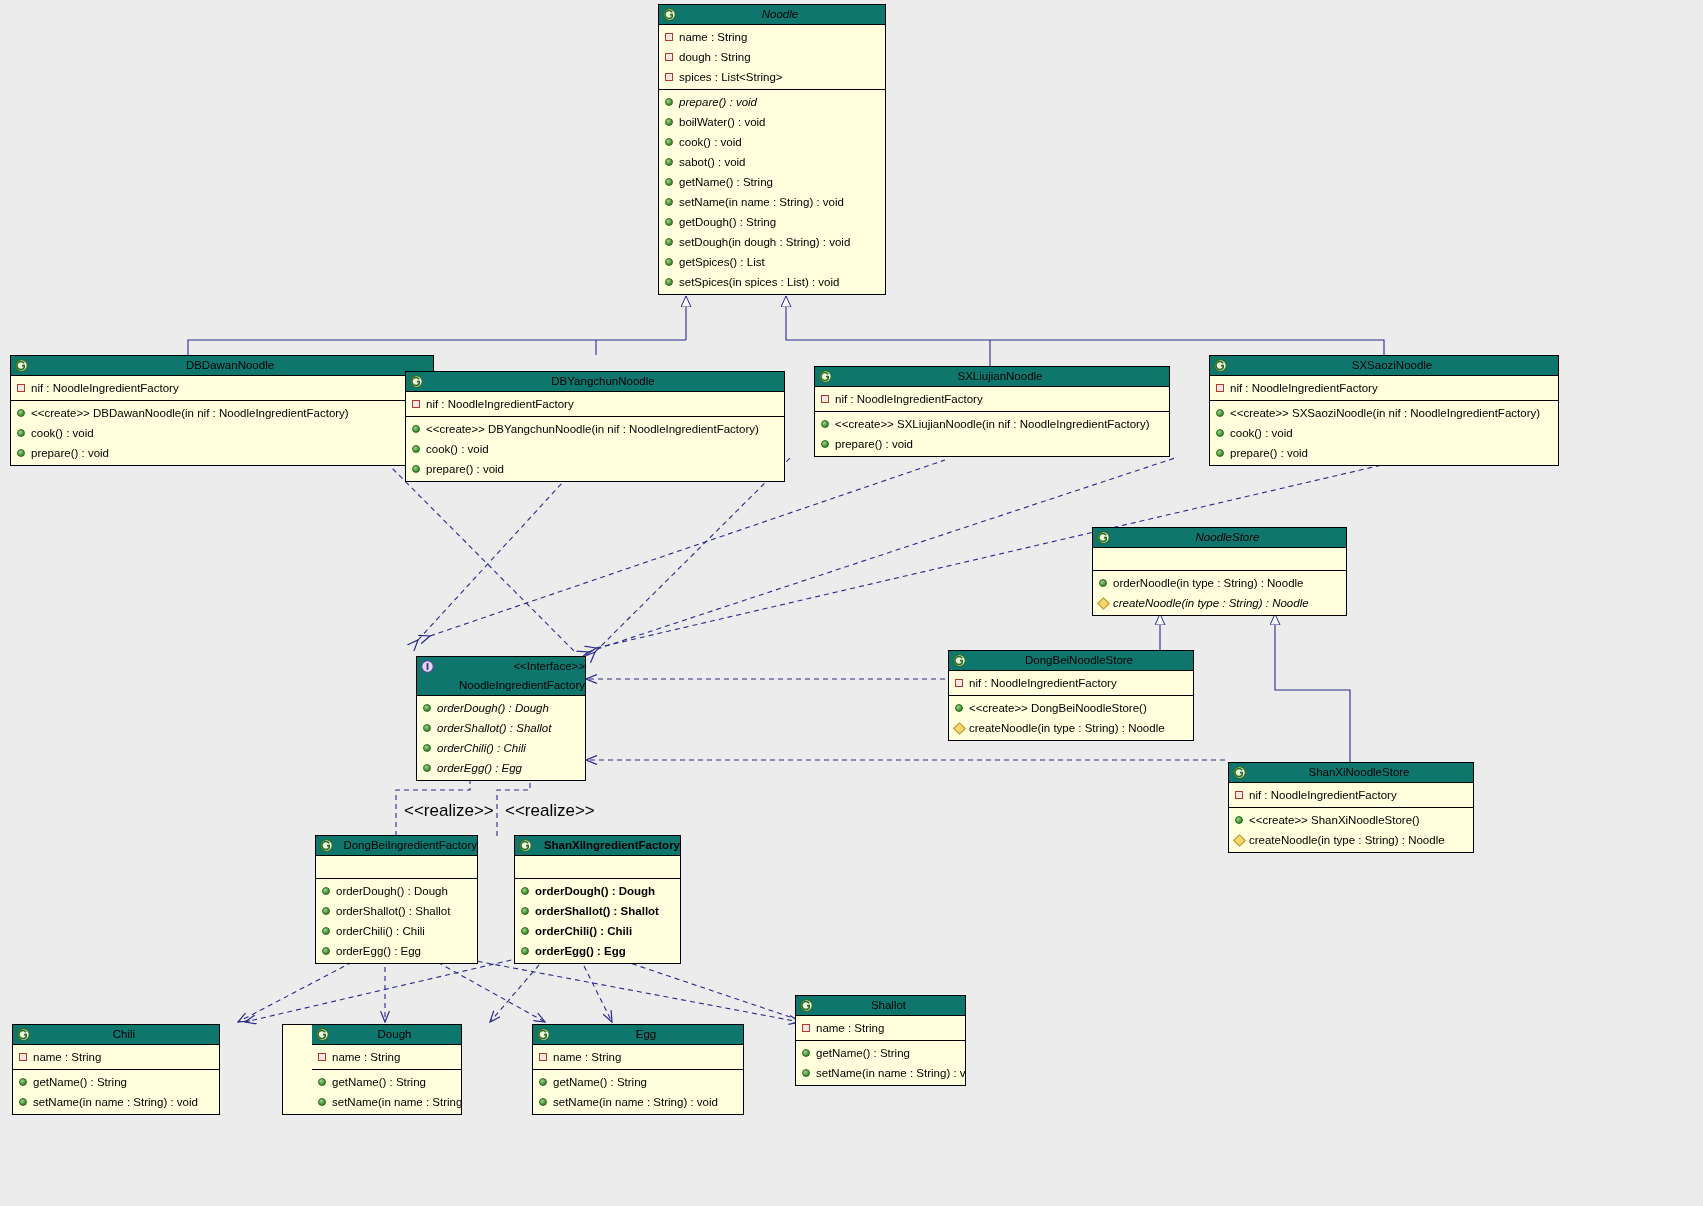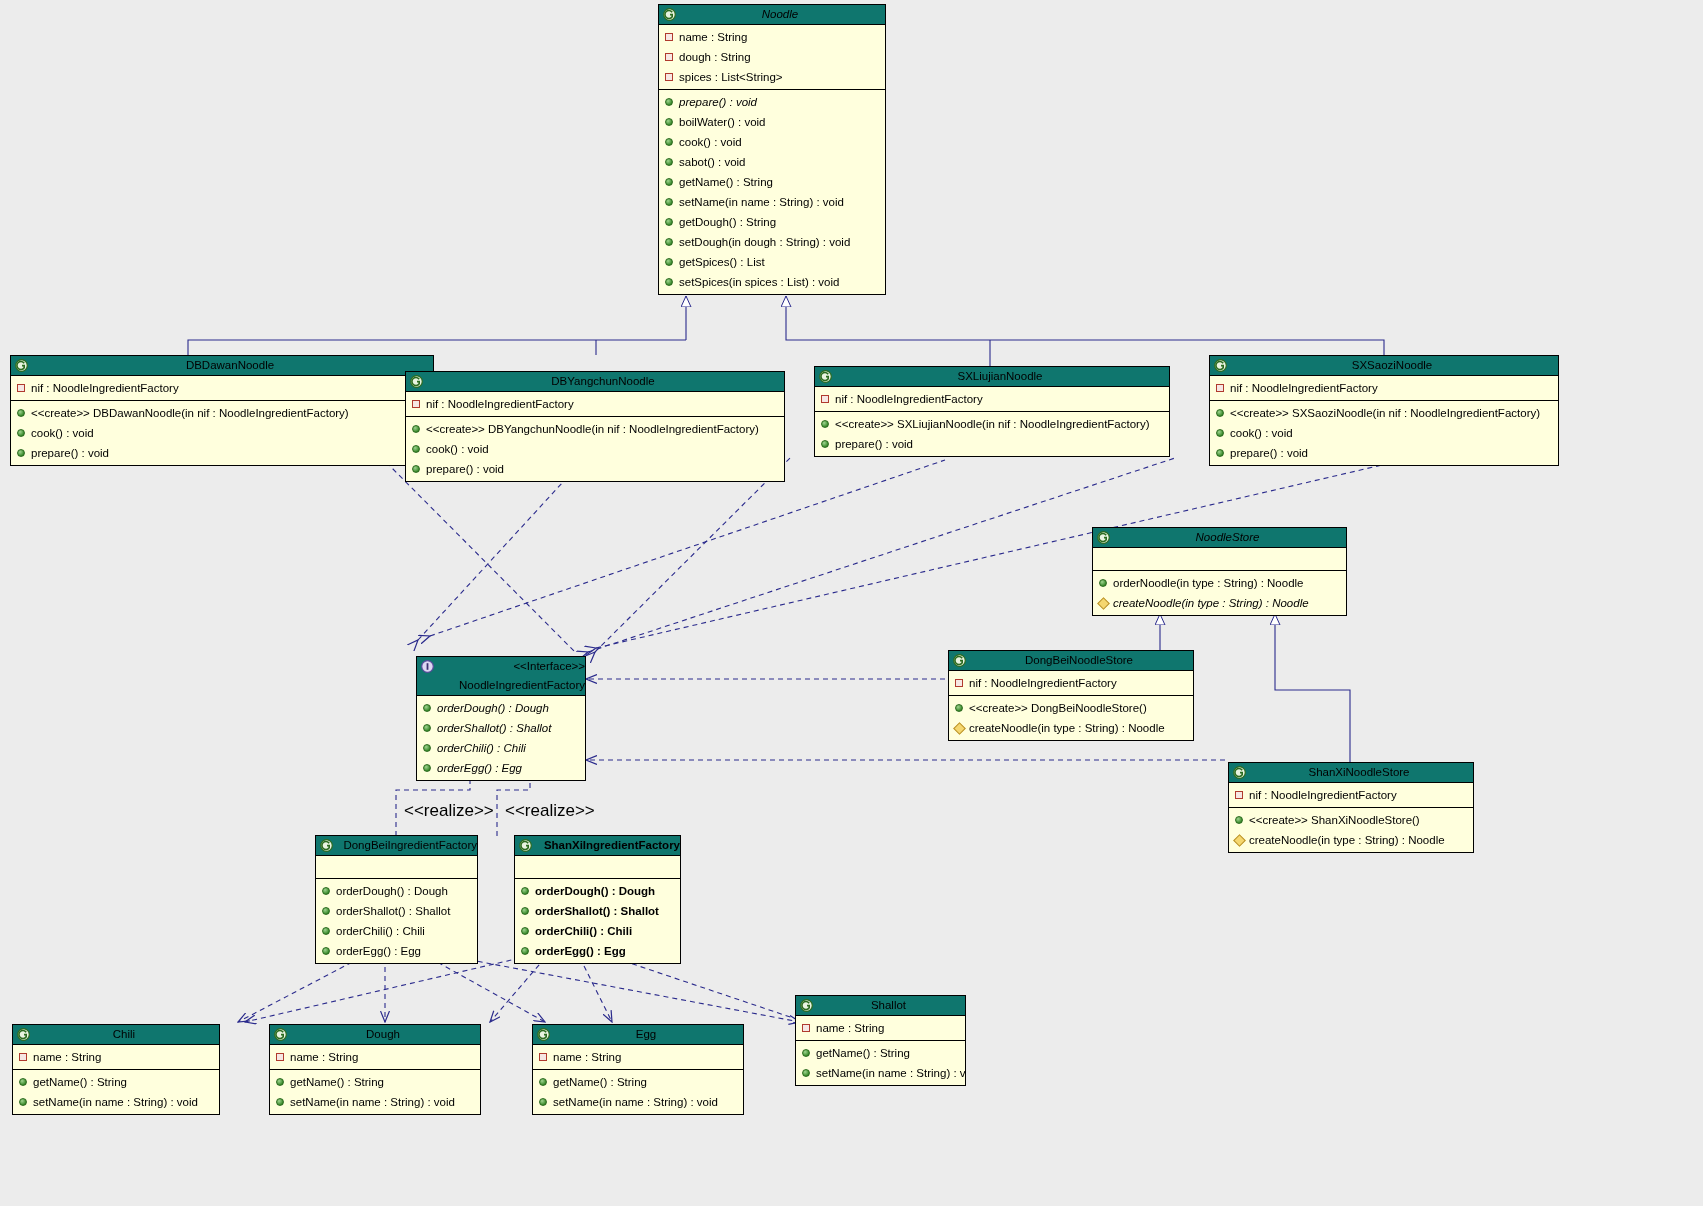--- a/index.html
+++ b/index.html
@@ -416,21 +416,21 @@
     </div>
     <div class="uml-section">
       <div class="member"><span class="vis vis-private"></span><span>name : String</span></div>
     </div>
     <div class="uml-section">
       <div class="member"><span class="vis vis-public"></span><span>getName() : String</span></div>
       <div class="member"><span class="vis vis-public"></span><span>setName(in name : String) : void</span></div>
     </div>
   </div>
 
-  <div class="uml-class" style="left:269px; top:1024px; width:212px;">
+  <div class="uml-class" style="left:282px; top:1024px; width:180px;padding-left:29px;">
     <div class="uml-header center-title">
       <span class="hdr-icon icon-class">
         <svg width="13" height="13" viewBox="0 0 13 13">
             <circle cx="6.5" cy="6.5" r="5.8" fill="#e8f3e0" stroke="#2c6b1f" stroke-width="1.2"></circle>
             <path d="M9.2 4.2 A4 4 0 1 0 9.2 8.8 L9.2 6.6 L7.0 6.6" fill="none" stroke="#2c6b1f" stroke-width="1.6"></path>
           </svg>
       </span>
       <span>Dough</span>
     </div>
     <div class="uml-section">

